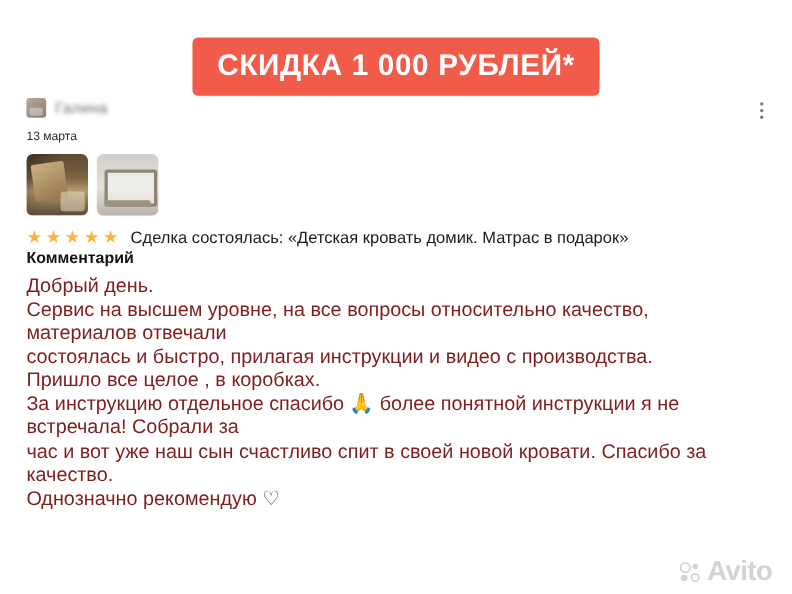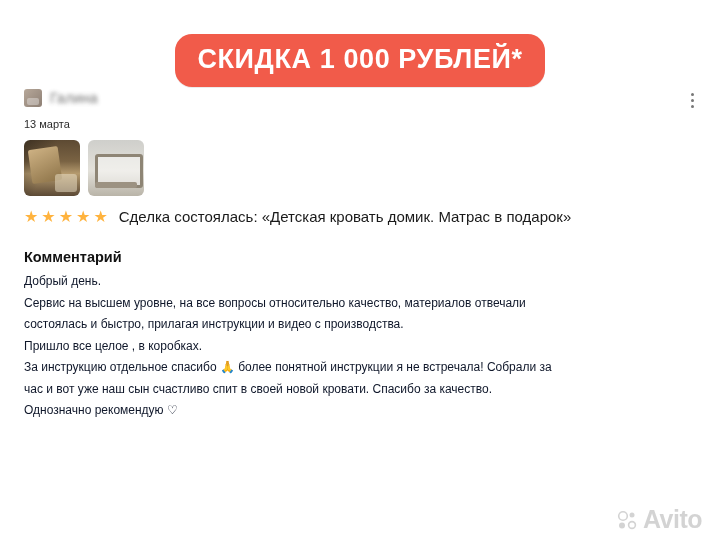--- a/index.html
+++ b/index.html
@@ -32,21 +32,21 @@
     display: flex;
     justify-content: center;
   }
   .promo-badge {
     background: #f15b4a;
     color: #ffffff;
     font-weight: bold;
     font-size: 27px;
     letter-spacing: 0.6px;
     padding: 10px 22px 12px 22px;
-    border-radius: 17px;
+    border-radius: 5px;
     white-space: nowrap;
     box-shadow: 0 1px 0 rgba(0,0,0,0.08);
     font-family: "Liberation Sans", sans-serif;
   }
 
   
   .review {
     position: absolute;
     left: 24px;
     top: 86px;
@@ -164,30 +164,30 @@
     line-height: 1;
     letter-spacing: 1px;
   }
   .deal-text {
     font-size: 15px;
     color: #1a1a1a;
   }
 
   
   .comment-title {
-    margin-top: 24px;
+    margin-top: 2px;
     font-size: 14.5px;
     font-weight: bold;
     color: #121212;
   }
   .comment-body {
     margin-top: 6px;
-    font-size: 12px;
+    font-size: 18px;
     line-height: 21.5px;
-    color: #0f172a;
+    color: #7f1d1d;
     max-width: 652px;
   }
   .comment-body p {
     margin: 0;
   }
 
   
   .kebab {
     position: absolute;
     right: 18px;

